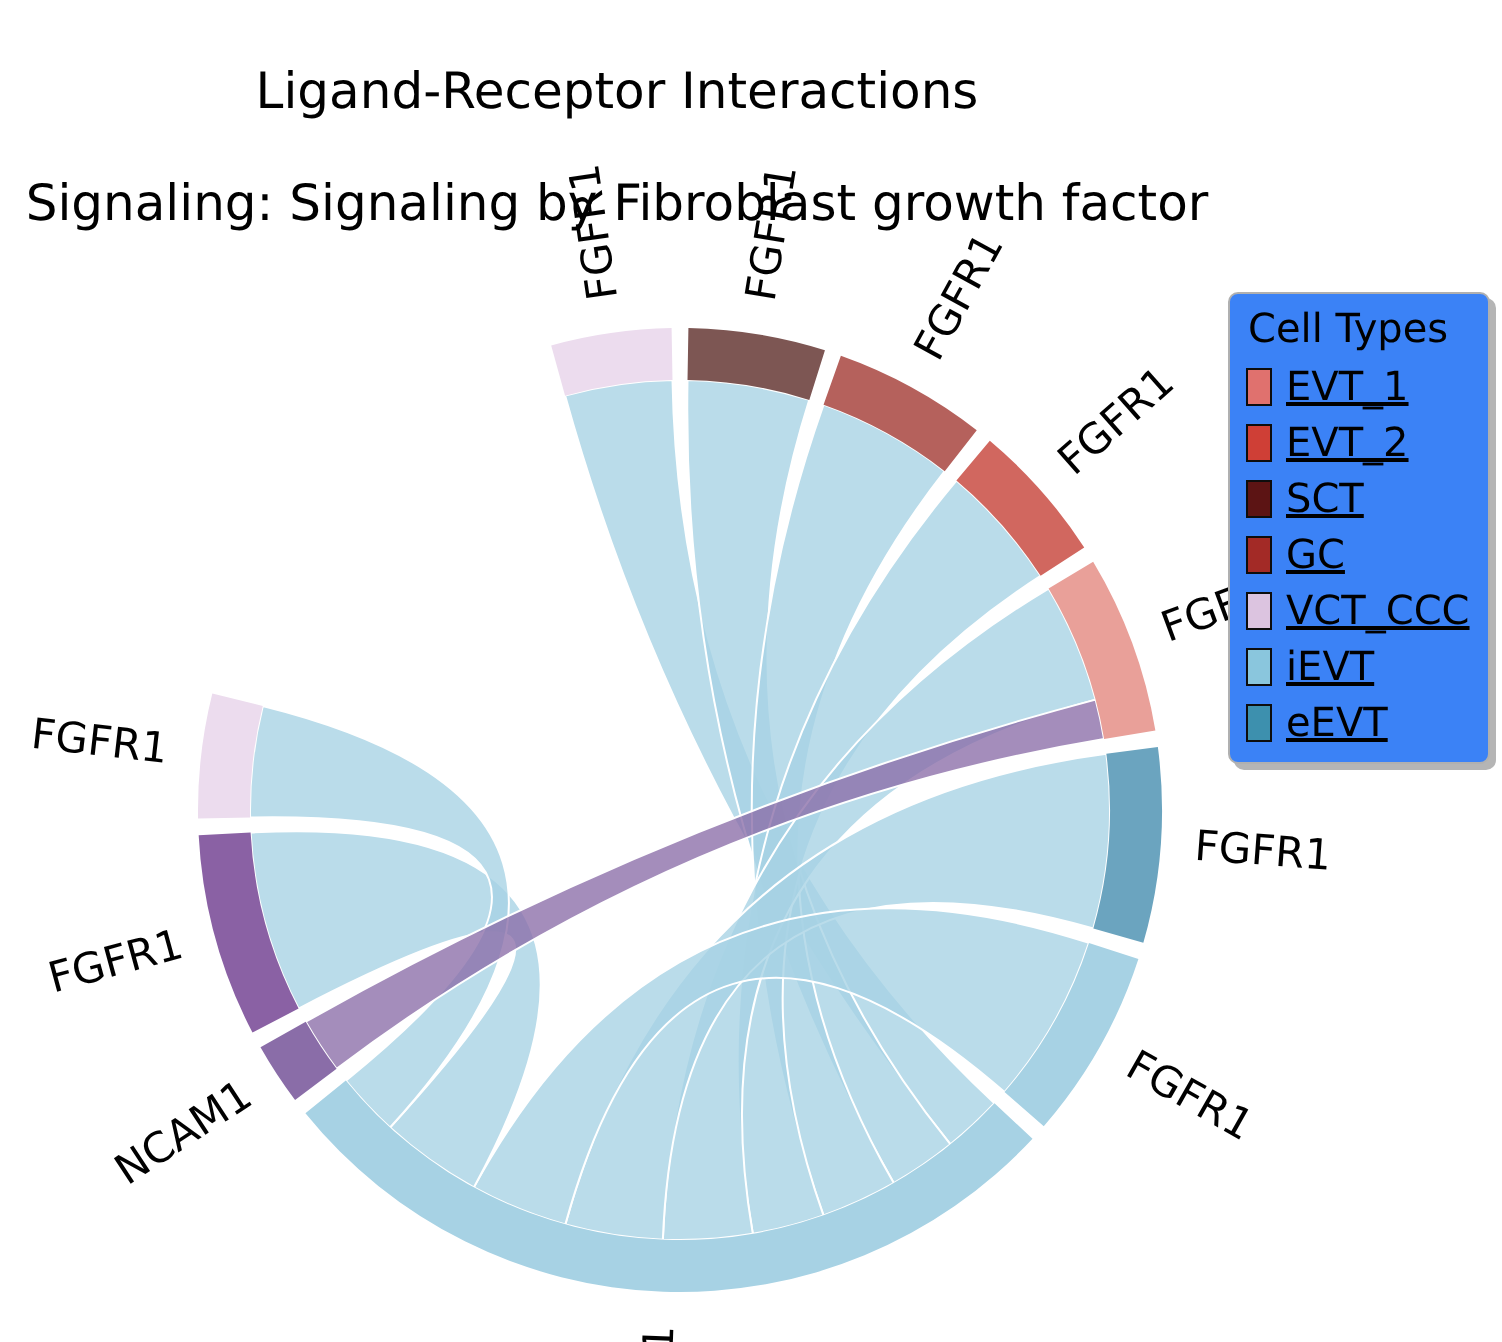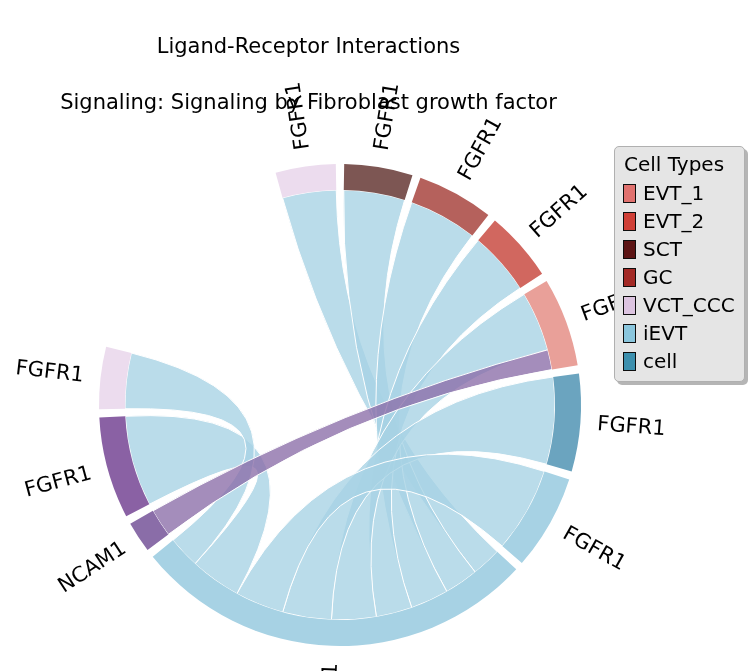--- a/index.html
+++ b/index.html
@@ -3,42 +3,42 @@
 <meta charset="utf-8">
 <style>
   html,body{margin:0;padding:0;}
   body{
     width:751px;height:671px;background:#ffffff;overflow:hidden;
     font-family:"DejaVu Sans","Liberation Sans",sans-serif;
     position:relative;
   }
   #title{
     position:absolute;left:0;top:4px;width:617px;text-align:center;
-    font-size:21px;line-height:28px;color:#000;white-space:pre-line;
+    font-size:25px;line-height:28px;color:#000;white-space:pre-line;
     letter-spacing:0px;
   }
   #title .tline{display:block;}
   #chordwrap{position:absolute;left:0;top:0;width:751px;height:671px;}
   svg{display:block;}
   .arclabel{
     font-size:21px;fill:#000;font-family:"DejaVu Sans","Liberation Sans",sans-serif;
   }
   #legend{
     position:absolute;left:614px;top:146px;width:131px;
-    background:#e5e5e5;border:1px solid #b0b0b0;border-radius:5px;
+    background:#3b82f6;border:1px solid #b0b0b0;border-radius:5px;
     box-shadow:3px 3px 0 rgba(90,90,90,0.45);
     padding:5px 6px 6px 8px;box-sizing:border-box;
   }
   #legend-title{font-size:20px;color:#000;margin:0 0 3px 1px;line-height:24px;}
   .legrow{display:flex;align-items:center;height:28px;}
   .swatch{
     width:13px;height:19px;border:1px solid #0d0d0d;box-sizing:border-box;
     flex:0 0 13px;margin-right:7px;
   }
-  .legtext{font-size:20px;color:#000;line-height:22px;white-space:nowrap;}
+  .legtext{font-size:20px;color:#000;line-height:22px;white-space:nowrap;text-decoration:underline;}
 </style>
 </head>
 <body>
 
 <div id="title">
   <span class="tline">Ligand-Receptor Interactions</span>
   <span class="tline">Signaling: Signaling by Fibroblast growth factor</span>
 </div>
 
 <div id="chordwrap">
@@ -106,16 +106,16 @@
       <div class="legrow">
         <span class="swatch" style="background: rgb(220, 196, 224);"></span>
         <span class="legtext">VCT_CCC</span>
       </div>
       <div class="legrow">
         <span class="swatch" style="background: rgb(138, 198, 221);"></span>
         <span class="legtext">iEVT</span>
       </div>
       <div class="legrow">
         <span class="swatch" style="background: rgb(61, 144, 174);"></span>
-        <span class="legtext">cell</span>
+        <span class="legtext">eEVT</span>
       </div>
     </div>
 </div>
 
 </body></html>

